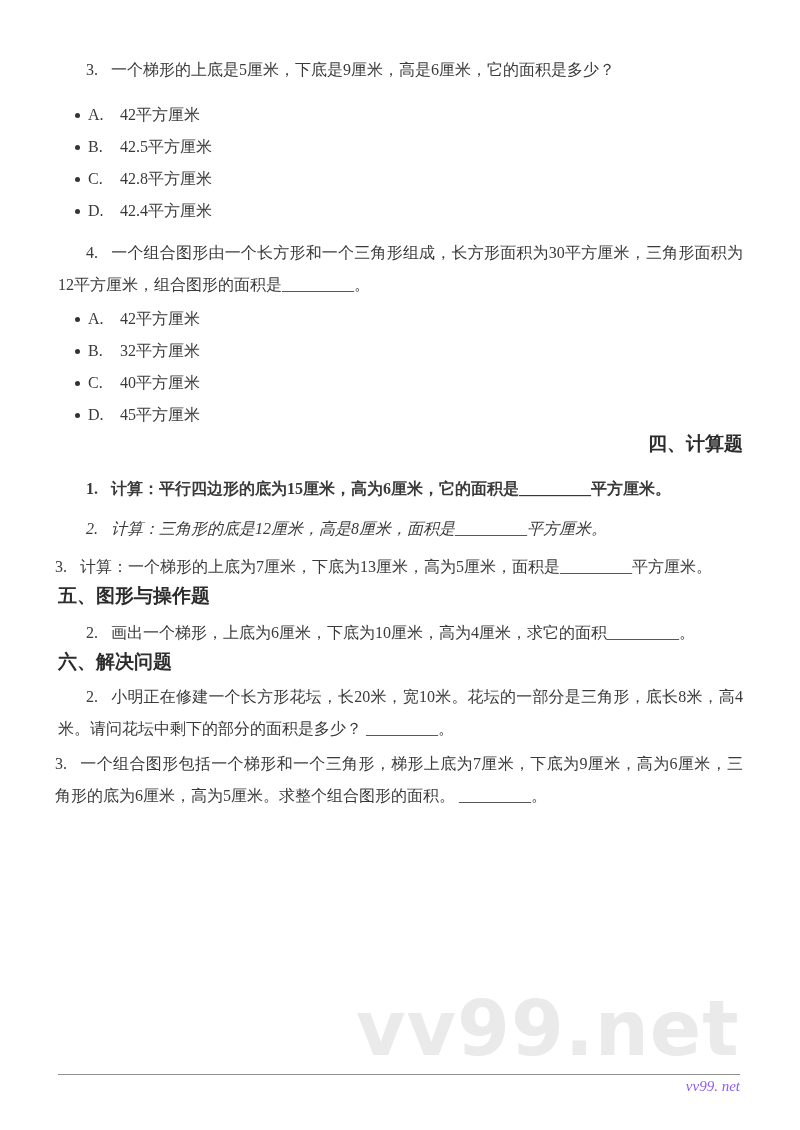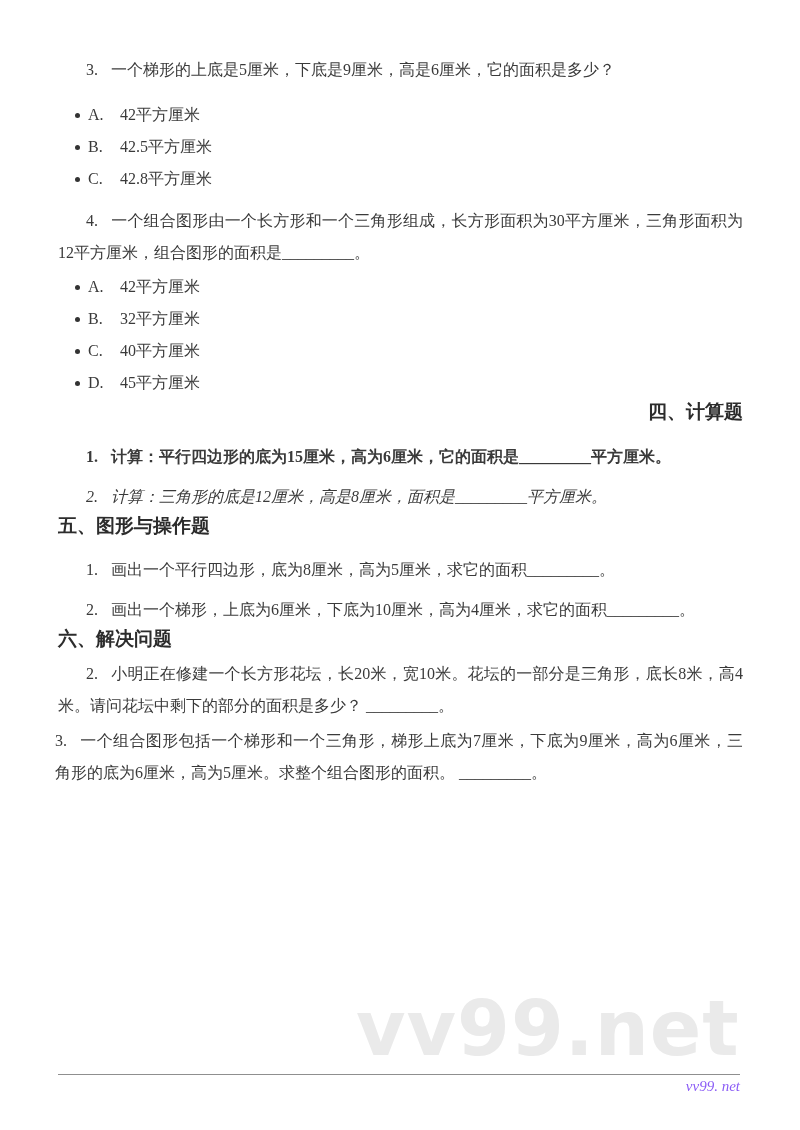--- a/index.html
+++ b/index.html
@@ -112,39 +112,40 @@
 <body>
 
 <div class="page">
 
   <p class="para indent q3"><span class="qnum">3.</span><span>一个梯形的上底是5厘米，下底是9厘米，高是6厘米，它的面积是多少？</span></p>
 
   <ul class="options first">
     <li><span class="bullet"></span><span class="opt-label">A.</span><span class="opt-text">42平方厘米</span></li>
     <li><span class="bullet"></span><span class="opt-label">B.</span><span class="opt-text">42.5平方厘米</span></li>
     <li><span class="bullet"></span><span class="opt-label">C.</span><span class="opt-text">42.8平方厘米</span></li>
+    <li><span class="bullet"></span><span class="opt-label">D.</span><span class="opt-text">42.4平方厘米</span></li>
   </ul>
 
   <p class="para indent q4"><span class="qnum">4.</span><span>一个组合图形由一个长方形和一个三角形组成，长方形面积为30平方厘米，三角形面积为12平方厘米，组合图形的面积是_________。</span></p>
 
   <ul class="options second">
     <li><span class="bullet"></span><span class="opt-label">A.</span><span class="opt-text">42平方厘米</span></li>
     <li><span class="bullet"></span><span class="opt-label">B.</span><span class="opt-text">32平方厘米</span></li>
     <li><span class="bullet"></span><span class="opt-label">C.</span><span class="opt-text">40平方厘米</span></li>
     <li><span class="bullet"></span><span class="opt-label">D.</span><span class="opt-text">45平方厘米</span></li>
   </ul>
 
   <h2 class="section-title h-four">四、计算题</h2>
 
   <p class="para indent i41"><span class="qnum">1.</span><span>计算：平行四边形的底为15厘米，高为6厘米，它的面积是_________平方厘米。</span></p>
   <p class="para indent i42"><span class="qnum">2.</span><span>计算：三角形的底是12厘米，高是8厘米，面积是_________平方厘米。</span></p>
+  <p class="para outdent i43"><span class="qnum">3.</span><span>计算：一个梯形的上底为7厘米，下底为13厘米，高为5厘米，面积是_________平方厘米。</span></p>
 
   <h2 class="section-title h-five">五、图形与操作题</h2>
 
-  <p class="para indent i51"><span class="qnum">1.</span><span>画出一个平行四边形，底为8厘米，高为5厘米，求它的面积_________。</span></p>
   <p class="para indent i52"><span class="qnum">2.</span><span>画出一个梯形，上底为6厘米，下底为10厘米，高为4厘米，求它的面积_________。</span></p>
 
   <h2 class="section-title h-six">六、解决问题</h2>
 
   <p class="para indent i62"><span class="qnum">2.</span><span>小明正在修建一个长方形花坛，长20米，宽10米。花坛的一部分是三角形，底长8米，高4米。请问花坛中剩下的部分的面积是多少？ _________。</span></p>
   <p class="para outdent i63"><span class="qnum">3.</span><span>一个组合图形包括一个梯形和一个三角形，梯形上底为7厘米，下底为9厘米，高为6厘米，三角形的底为6厘米，高为5厘米。求整个组合图形的面积。 _________。</span></p>
 
   <div class="watermark">vv99.net</div>
 
   <div class="footer-rule"></div>

